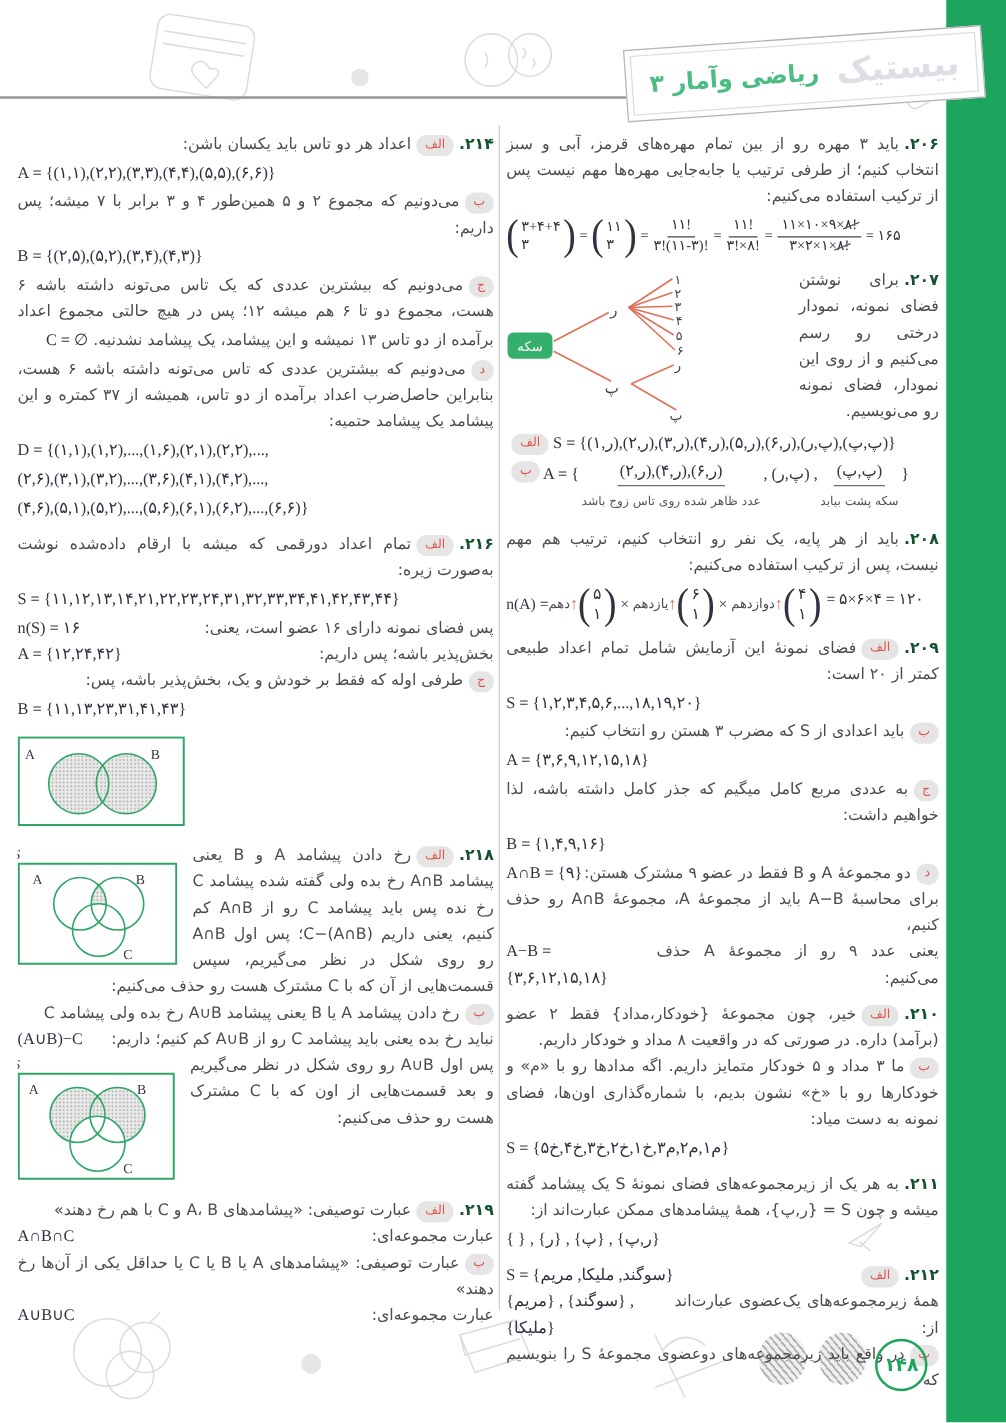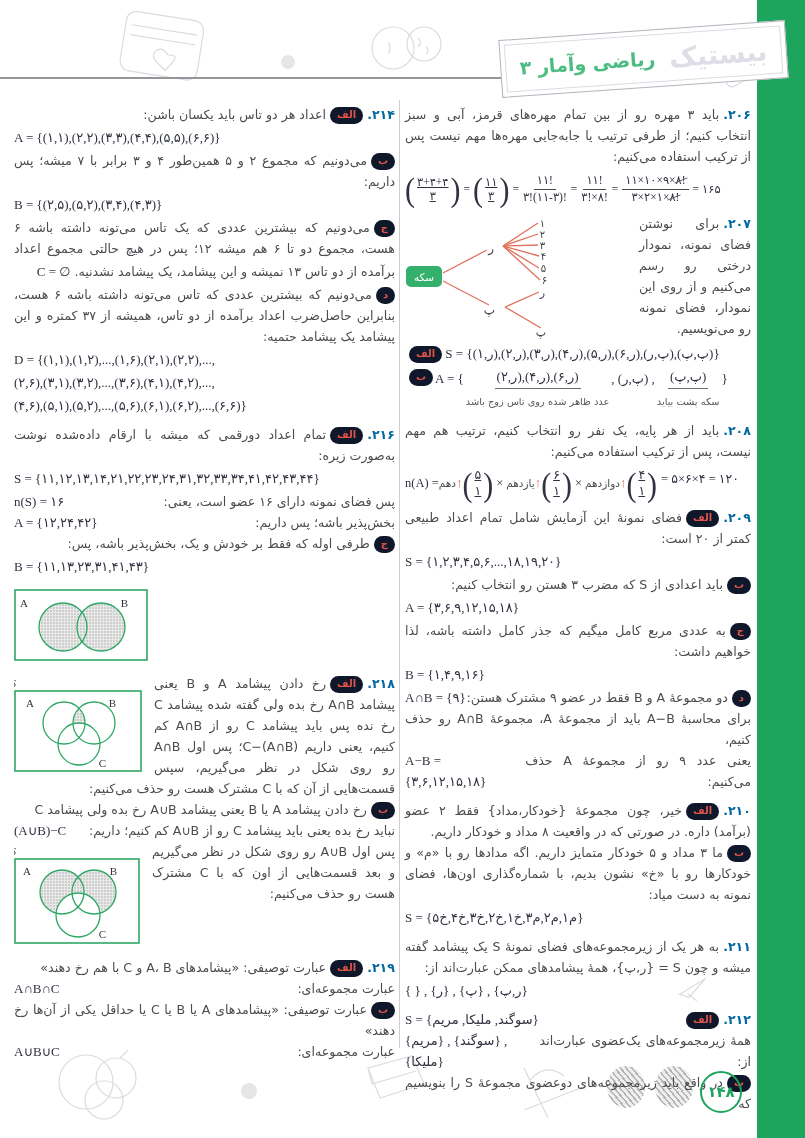--- a/index.html
+++ b/index.html
@@ -15,35 +15,35 @@
   .logo-green{color:#4cbd82;font-weight:bold;font-size:19px;}
   .col-divider{position:absolute;left:399px;top:100px;width:1px;height:948px;background:#cfcdd2;}
   .deco{position:absolute;top:0;left:0;z-index:0;}
 
   .col{position:absolute;top:104px;direction:rtl;text-align:justify;font-size:12.6px;
        line-height:21px;z-index:2;}
   .col-right{right:54px;width:346px;}
   .col-left{left:14px;width:381px;}
   .prob{margin-bottom:8px;}
   p{margin:0;}
-  .pnum{color:#0369a1;font-weight:700;margin-left:4px;white-space:nowrap;}
-  .badge{display:inline-block;background:#0f172a;color:#e0544a;font-size:10px;line-height:14px;
-         border-radius:9px;padding:1px 7px 2px;margin-left:4px;vertical-align:1px;font-weight:bold;}
+  .pnum{color:#14532d;font-weight:700;margin-left:4px;white-space:nowrap;}
+  .badge{display:inline-block;background:#e5e5e5;color:#e0544a;font-size:10px;line-height:14px;
+         border-radius:9px;padding:1px 7px 2px;margin-left:4px;vertical-align:1px;}
   .math{direction:ltr;text-align:left;font-family:"Liberation Serif","DejaVu Sans",serif;
         color:#2f3240;font-size:13px;margin:2px 0;}
   .split{display:flex;justify-content:space-between;align-items:baseline;}
   .split .math{margin:0;}
   .formula{direction:ltr;display:flex;align-items:center;justify-content:flex-start;
            font-family:"Liberation Serif","DejaVu Sans",serif;color:#2f3240;
            font-size:11.5px;margin:6px 0 4px;flex-wrap:nowrap;}
   .op{margin:0 3px;}
   .binom{display:inline-flex;align-items:center;}
   .bp{font-size:30px;font-weight:300;line-height:1;transform:scaleY(1.15);
       font-family:"Liberation Serif",serif;}
-  .bcol{display:inline-flex;flex-direction:column;align-items:center;line-height:1.25;padding:0 2px;text-decoration:underline;}
+  .bcol{display:inline-flex;flex-direction:column;line-height:1.25;padding:0 2px;}
   .frac{display:inline-flex;flex-direction:column;align-items:center;line-height:1.35;margin:0 1px;}
   .frac .fn{border-bottom:1px solid #44464f;padding:0 3px;}
   .cut{position:relative;display:inline-block;}
   .cut::after{content:"";position:absolute;left:-2px;right:-2px;top:46%;
               border-top:1.3px solid #55575f;transform:rotate(-22deg);}
   .labeled{display:inline-flex;flex-direction:row;align-items:center;}
   .labeled .lbl{direction:rtl;font-family:"DejaVu Sans",sans-serif;font-size:10.5px;color:#4b4b50;}
   .labeled .arr{color:#e0705a;font-size:13px;line-height:12px;margin-bottom:1px;}
   .ub{display:inline-flex;flex-direction:column;align-items:center;vertical-align:top;text-align:center;}
   .ub .expr{border-bottom:1px solid #6b6d75;padding:0 2px 1px;}

